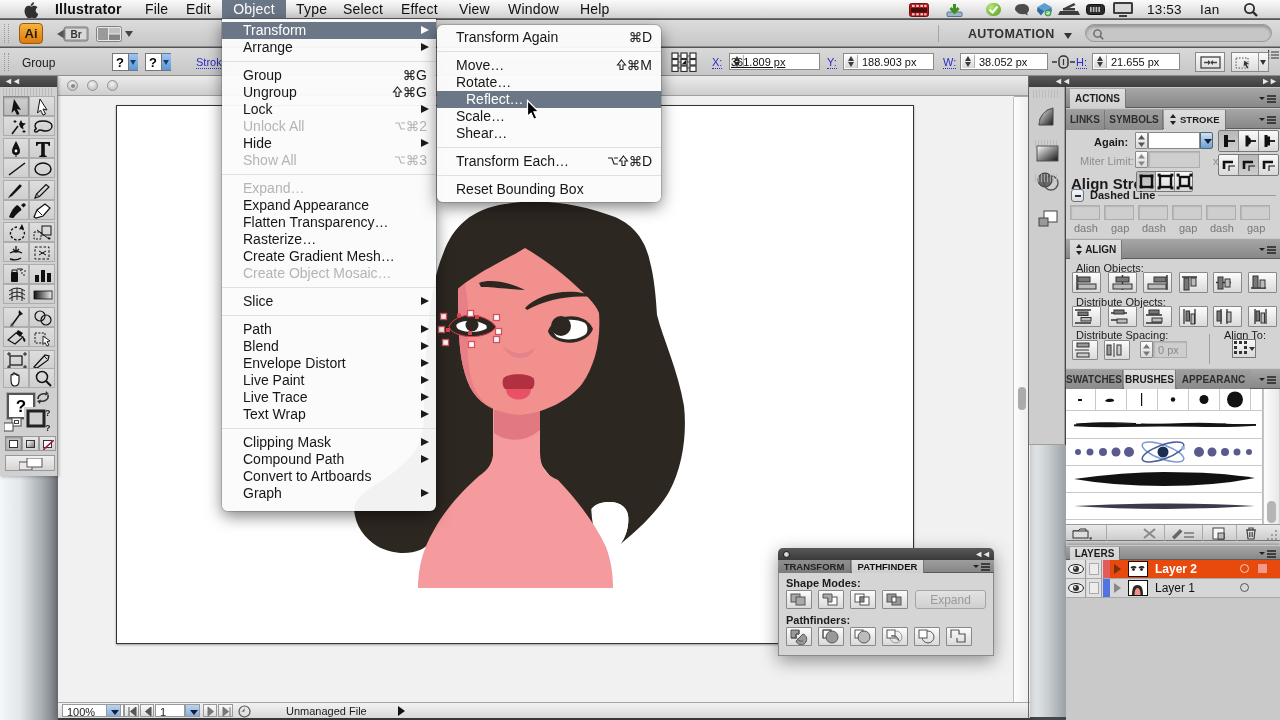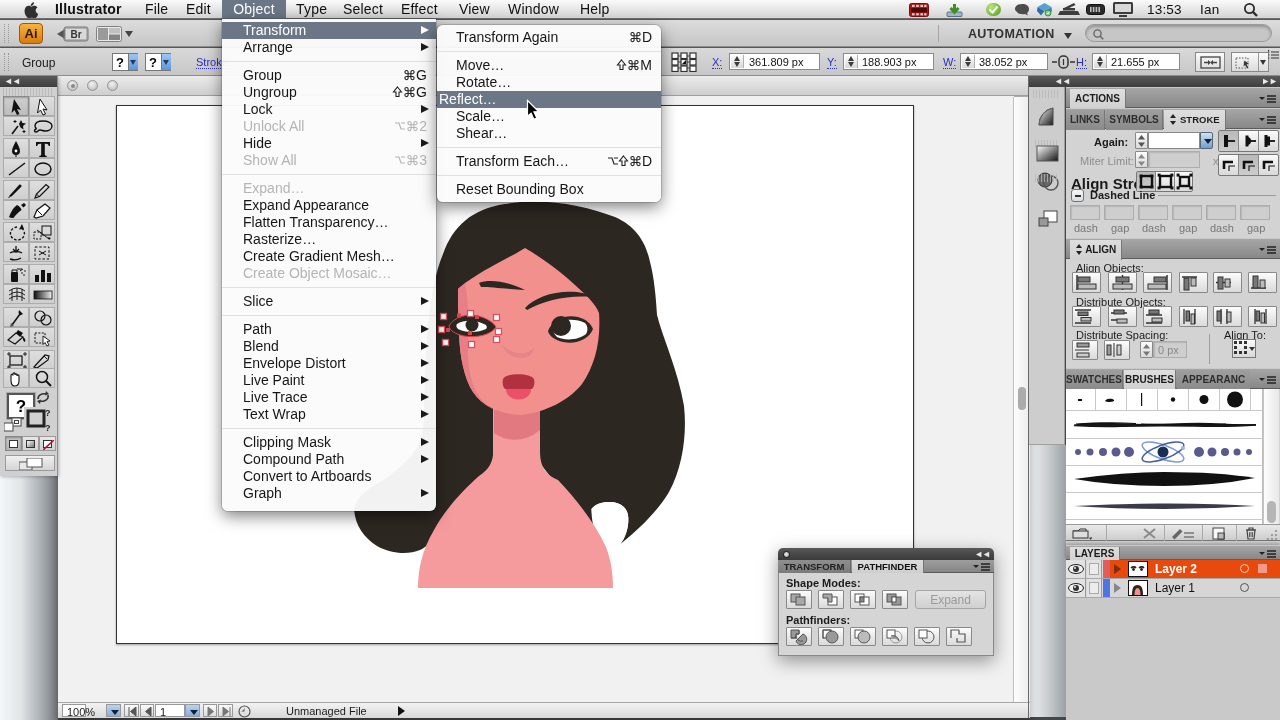--- a/index.html
+++ b/index.html
@@ -195,21 +195,21 @@
           <rect x="1" y="14" width="6" height="5.5"></rect>
           <rect x="10" y="14" width="6" height="5.5"></rect>
           <rect x="19" y="14" width="6" height="5.5"></rect>
         </g>
         <rect x="10" y="7.5" width="6" height="5.5" fill="#fff" stroke="#333" stroke-width="1.2"></rect>
         <path d="M11 12l4-4v4z" fill="#111"></path>
       </svg>
  <span class="abs fldlbl" style="left:712px;top:8px;">X:</span>
  <div class="fld" style="left:729px;top:5px;width:91px;">
         <div class="spinner"></div>
-        <span class="abs" style="left:19px;top:2px;">361.809 px</span>
+        <span class="abs" style="left:1px;top:2px;text-decoration:underline;">361.809 px</span>
       </div>
  <span class="abs fldlbl" style="left:827px;top:8px;">Y:</span>
  <div class="fld" style="left:843px;top:5px;width:91px;">
         <div class="spinner"></div>
         <span class="abs" style="left:18px;top:2px;">188.903 px</span>
       </div>
  <span class="abs fldlbl" style="left:943px;top:8px;">W:</span>
  <div class="fld" style="left:960px;top:5px;width:88px;">
         <div class="spinner"></div>
         <span class="abs" style="left:18px;top:2px;">38.052 px</span>
@@ -555,21 +555,21 @@
               <rect x="376.5" y="209.5" width="6" height="6"></rect>
      </g>
     </g>
   </svg>
  </div>
  <div id="vscroll">
         <div id="vthumb"></div>
         <div class="abs" style="left:0px;top:-1px;width:17px;height:1px;background:#aaa;"></div>
       </div>
  <div id="statusbar">
-  <div class="sbtn" style="left:4px;width:24px;background:#fff;">
+  <div class="sbtn" style="left:4px;width:62px;background:#fff;">
           <span class="abs" style="left:4px;top:1px;">100%</span>
         </div>
   <div class="sbtn" style="left:48px;width:15px;background:linear-gradient(#bcd3ee,#87aede);">
           <div class="abs" style="left:3.5px;top:5px;border-left:4px solid transparent;border-right:4px solid transparent;border-top:5px solid #123;"></div>
         </div>
   <div class="sbtn" style="left:66px;width:15px;">
           <svg width="13" height="11" style="position:absolute;left:1px;top:1px">
             <path d="M3 1v9M10 1L4.5 5.5 10 10z" stroke="#555" fill="#555" stroke-width="1"></path>
           </svg>
         </div>
@@ -653,21 +653,21 @@
  <div class="it" style="padding-left:19px;">Transform Again<span class="sc"><svg width="13" height="12" viewBox="0 0 13 12" style="vertical-align:-1px">
             <path d="M3.5 1.5a1.6 1.6 0 100 3.2h6a1.6 1.6 0 100-3.2 1.6 1.6 0 00-1.6 1.6v6a1.6 1.6 0 103.2 0 1.6 1.6 0 00-1.6-1.6h-6a1.6 1.6 0 101.6 1.6v-6a1.6 1.6 0 00-1.6-1.6z" fill="none" stroke="#222" stroke-width="1.1"></path>
           </svg>D</span></div>
  <div class="sep"></div>
  <div class="it" style="padding-left:19px;">Move…<span class="sc"><svg width="11" height="12" viewBox="0 0 11 12" style="vertical-align:-1px">
             <path d="M5.5 1L9.5 6H7v4.5H4V6H1.5z" fill="none" stroke="#222" stroke-width="1.1"></path>
           </svg><svg width="13" height="12" viewBox="0 0 13 12" style="vertical-align:-1px">
             <path d="M3.5 1.5a1.6 1.6 0 100 3.2h6a1.6 1.6 0 100-3.2 1.6 1.6 0 00-1.6 1.6v6a1.6 1.6 0 103.2 0 1.6 1.6 0 00-1.6-1.6h-6a1.6 1.6 0 101.6 1.6v-6a1.6 1.6 0 00-1.6-1.6z" fill="none" stroke="#222" stroke-width="1.1"></path>
           </svg>M</span></div>
  <div class="it" style="padding-left:19px;">Rotate…</div>
- <div class="it hi" style="padding-left:2px;">Reflect…</div>
+ <div class="it hi" style="padding-left:29px;">Reflect…</div>
  <div class="it" style="padding-left:19px;">Scale…</div>
  <div class="it" style="padding-left:19px;">Shear…</div>
  <div class="sep"></div>
  <div class="it" style="padding-left:19px;">Transform Each…<span class="sc"><svg width="11" height="11" viewBox="0 0 11 11" style="vertical-align:-1px">
             <path d="M1 2h4l2 6h4M7 2h4" fill="none" stroke="#222" stroke-width="1.2"></path>
           </svg><svg width="11" height="12" viewBox="0 0 11 12" style="vertical-align:-1px">
             <path d="M5.5 1L9.5 6H7v4.5H4V6H1.5z" fill="none" stroke="#222" stroke-width="1.1"></path>
           </svg><svg width="13" height="12" viewBox="0 0 13 12" style="vertical-align:-1px">
             <path d="M3.5 1.5a1.6 1.6 0 100 3.2h6a1.6 1.6 0 100-3.2 1.6 1.6 0 00-1.6 1.6v6a1.6 1.6 0 103.2 0 1.6 1.6 0 00-1.6-1.6h-6a1.6 1.6 0 101.6 1.6v-6a1.6 1.6 0 00-1.6-1.6z" fill="none" stroke="#222" stroke-width="1.1"></path>
           </svg>D</span></div>

